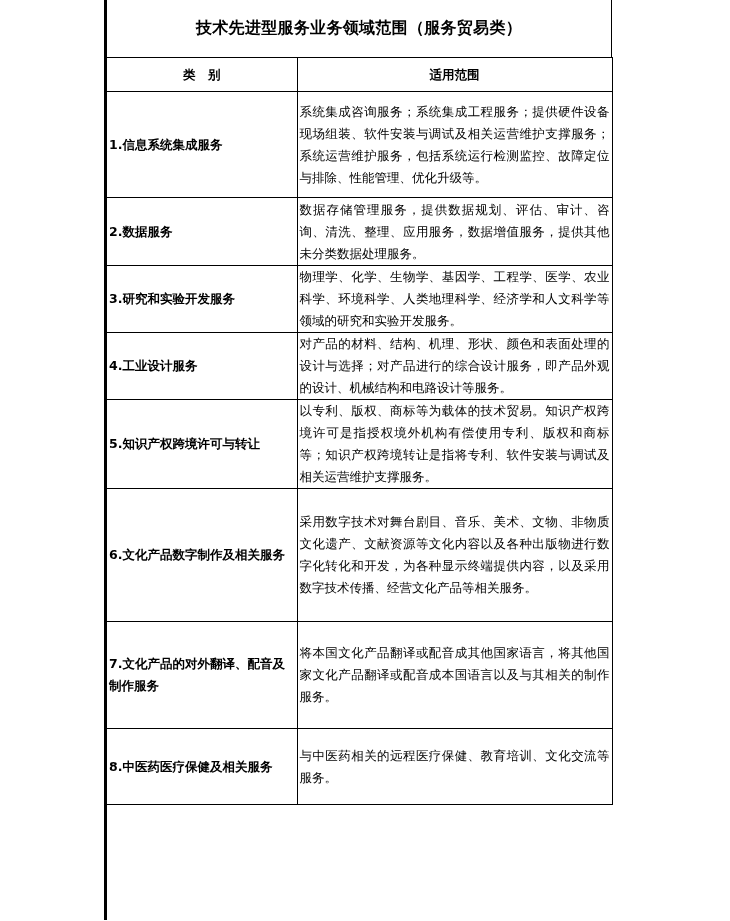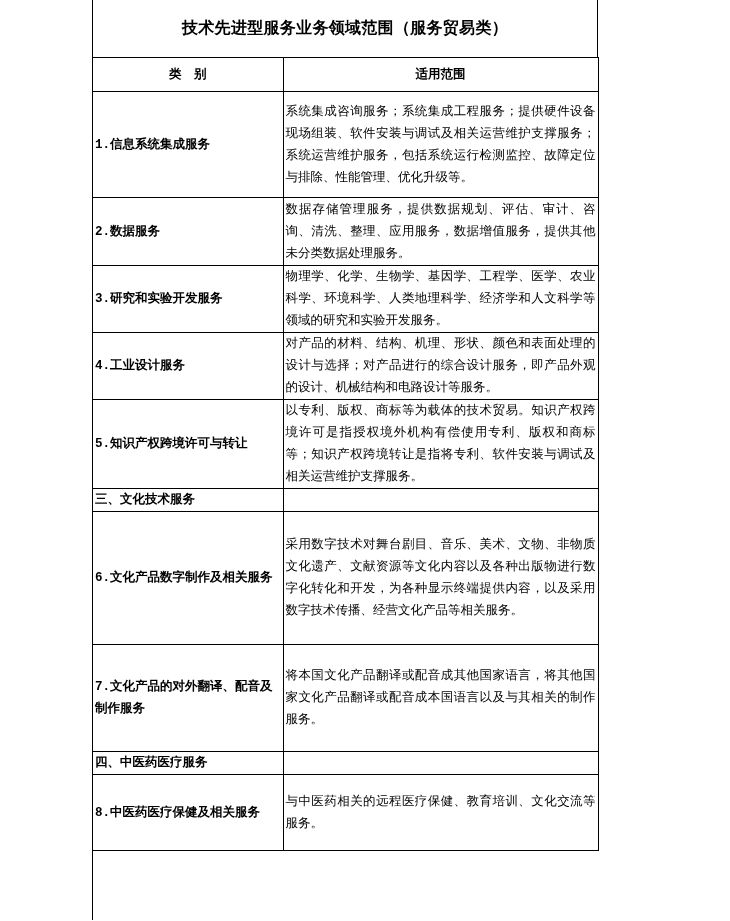--- a/index.html
+++ b/index.html
@@ -7,27 +7,26 @@
       padding: 0;
       background: #ffffff;
       width: 730px;
       height: 921px;
       overflow: hidden;
       font-family: "DejaVu Sans", "Liberation Sans", sans-serif;
       color: #000;
     }
     .sheet {
       position: absolute;
-      left: 92px;
+      left: 104px;
       top: 0;
       width: 506px;
       height: 920px;
-      border-left: 1px solid #000000;
+      border-left: 3px solid #000000;
       box-sizing: border-box;
-      font-family: Liberation Mono, monospace;
     }
     .title-row {
       position: absolute;
       left: 0;
       top: 0;
       width: 505px;
       height: 57px;
       border-right: 1.5px solid #000;
       box-sizing: border-box;
       display: flex;
@@ -113,36 +112,28 @@
       </tr>
       <tr style="height:66px">
         <td class="cat-label">4.工业设计服务</td>
         <td class="scope-text">对产品的材料、结构、机理、形状、颜色和表面处理的设计与选择；对产品进行的综合设计服务，即产品外观的设计、机械结构和电路设计等服务。</td>
       </tr>
       <tr style="height:88px">
         <td class="cat-label">5.知识产权跨境许可与转让</td>
         <td class="scope-text">以专利、版权、商标等为载体的技术贸易。知识产权跨境许可是指授权境外机构有偿使用专利、版权和商标等；知识产权跨境转让是指将专利、软件安装与调试及相关运营维护支撑服务。</td>
       </tr>
 
-      <tr style="height:22px">
-        <td class="section-label">三、文化技术服务</td>
-        <td></td>
-      </tr>
       <tr style="height:133px">
         <td class="cat-label">6.文化产品数字制作及相关服务</td>
         <td class="scope-text">采用数字技术对舞台剧目、音乐、美术、文物、非物质文化遗产、文献资源等文化内容以及各种出版物进行数字化转化和开发，为各种显示终端提供内容，以及采用数字技术传播、经营文化产品等相关服务。</td>
       </tr>
       <tr style="height:107px">
         <td class="cat-label">7.文化产品的对外翻译、配音及制作服务</td>
         <td class="scope-text">将本国文化产品翻译或配音成其他国家语言，将其他国家文化产品翻译或配音成本国语言以及与其相关的制作服务。</td>
       </tr>
 
-      <tr style="height:22px">
-        <td class="section-label">四、中医药医疗服务</td>
-        <td></td>
-      </tr>
       <tr style="height:76px">
         <td class="cat-label">8.中医药医疗保健及相关服务</td>
         <td class="scope-text">与中医药相关的远程医疗保健、教育培训、文化交流等服务。</td>
       </tr>
     </tbody>
   </table>
 </div>
 
 </body></html>

